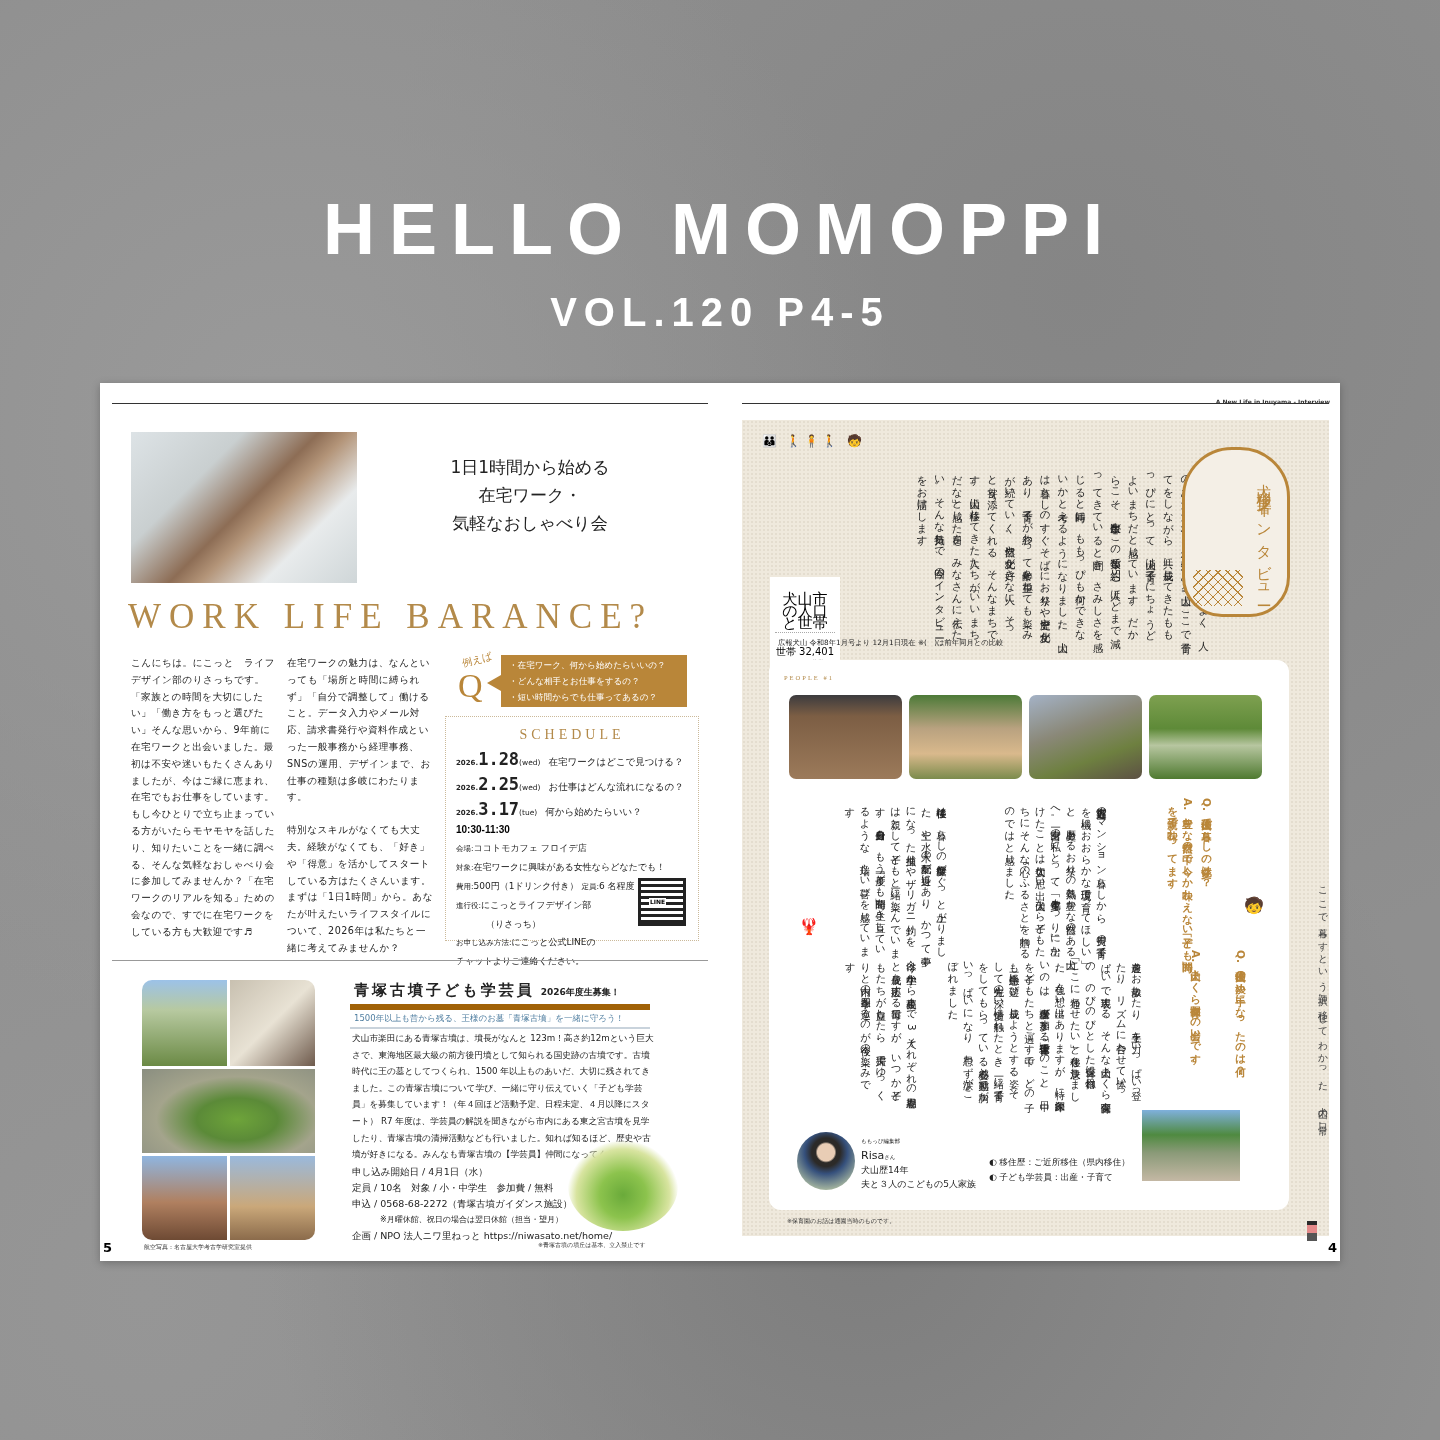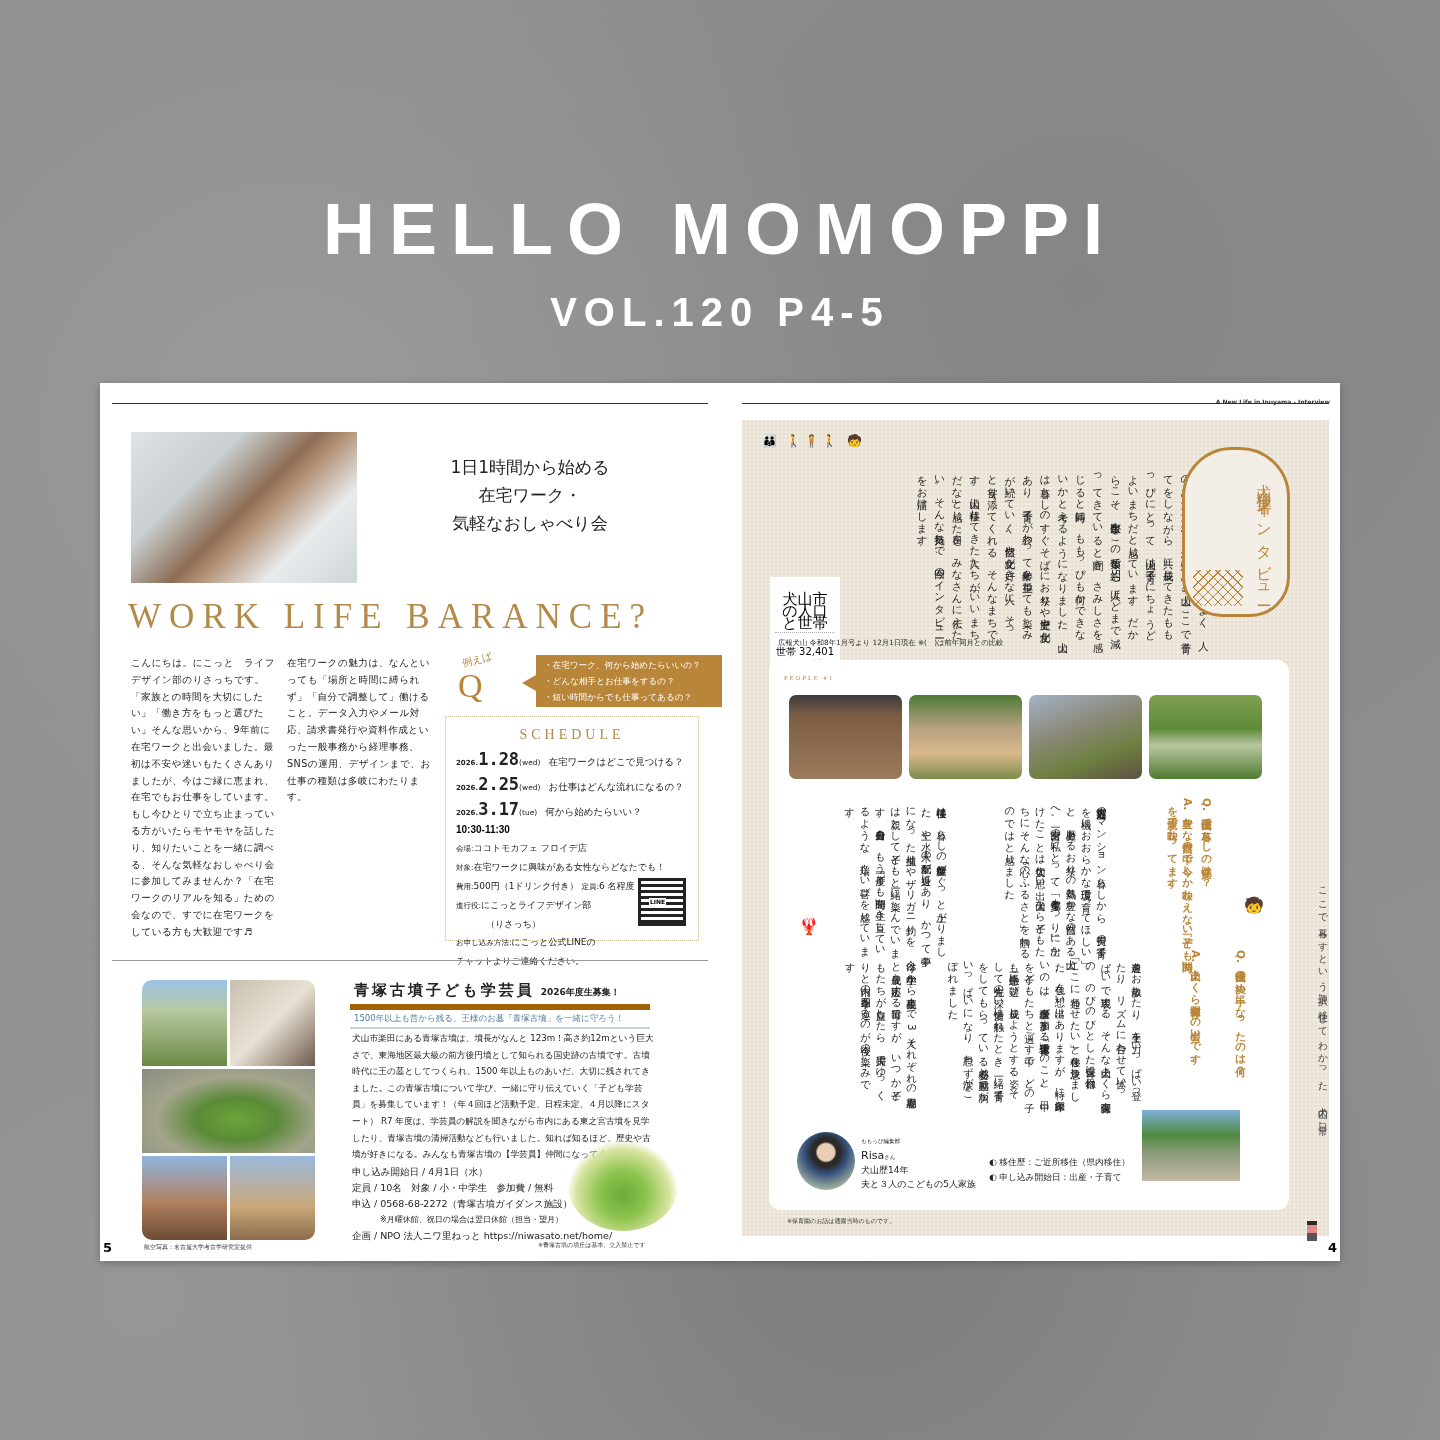--- a/index.html
+++ b/index.html
@@ -10,21 +10,21 @@
 .spread{position:absolute;left:100px;top:383px;width:1240px;height:878px;background:#fff;box-shadow:0 2px 8px rgba(0,0,0,.25)}
 .lp{position:absolute;left:0;top:0;width:620px;height:878px}
 .rp{position:absolute;left:620px;top:0;width:620px;height:878px}
 .rule{position:absolute;height:1px;background:#333}
 .photo{position:absolute;overflow:hidden}
 .ph-work{left:31px;top:49px;width:226px;height:151px;background:linear-gradient(135deg,#dde3e6 0,#c9cfd0 30%,#8d6d55 50%,#b39478 58%,#e8ebec 75%,#cfd6d8 100%)}
 .event-title{position:absolute;left:300px;top:70px;width:260px;text-align:center;font-size:17px;line-height:28px;color:#222}
 .event-lead{position:absolute;left:260px;top:168px;width:340px;text-align:center;font-size:9px;line-height:14px;color:#333}
 .wlb{position:absolute;left:28px;top:214px;font-family:"Liberation Serif",serif;font-size:35px;letter-spacing:8px;color:#b38a4a}
 .col{position:absolute;font-size:9.6px;line-height:16.8px;color:#222;letter-spacing:.5px}
-.q-bubble{position:absolute;left:436px;top:272px;width:186px;height:52px;background:#b98639;color:#fff;font-size:8.6px;line-height:16px;padding:2px 8px}
+.q-bubble{position:absolute;left:401px;top:272px;width:186px;height:52px;background:#b98639;color:#fff;font-size:8.6px;line-height:16px;padding:2px 8px}
 .q-bubble:before{content:"";position:absolute;left:-14px;top:20px;border-style:solid;border-width:8px 14px 8px 0;border-color:transparent #b98639 transparent transparent}
 .q-mark{position:absolute;left:352px;top:270px;width:50px;height:60px;color:#b98639}
 .q-mark .small{font-size:10px;position:absolute;left:10px;top:0;transform:rotate(-15deg)}
 .q-mark .big{font-size:34px;position:absolute;left:6px;top:14px;font-family:"Liberation Serif",serif}
 .sched{position:absolute;left:345px;top:333px;width:254px;height:225px;border:1px dotted #cbb99a;padding:8px 10px}
 .sched h3{text-align:center;font-family:"Liberation Serif",serif;font-weight:400;color:#b38a4a;font-size:14px;letter-spacing:4px;margin:2px 0 6px}
 .srow{font-size:9.5px;line-height:21px;color:#222;white-space:nowrap}
 .srow .y{font-size:7px;font-weight:700}
 .srow .d{font-size:17px;font-weight:700;font-family:"DejaVu Sans Mono",monospace}
 .srow .w{font-size:7.5px;margin-right:8px}
@@ -99,20 +99,21 @@
     <div class="photo ph-work"></div>
     <div class="event-title">
       <div>1日1時間から始める</div>
       <div>在宅ワーク・</div>
       <div>気軽なおしゃべり会</div>
     </div>
     <div class="wlb">WORK LIFE BARANCE?</div>
     <div class="col" style="left:31px;top:272px;width:146px">こんにちは。にこっと　ライフデザイン部のりさっちです。「家族との時間を大切にしたい」「働き方をもっと選びたい」そんな思いから、9年前に在宅ワークと出会いました。最初は不安や迷いもたくさんありましたが、今はご縁に恵まれ、在宅でもお仕事をしています。もし今ひとりで立ち止まっている方がいたらモヤモヤを話したり、知りたいことを一緒に調べる、そんな気軽なおしゃべり会に参加してみませんか？「在宅ワークのリアルを知る」ための会なので、すでに在宅ワークをしている方も大歓迎です♬</div>
     <div class="col" style="left:187px;top:272px;width:146px">
       <p>在宅ワークの魅力は、なんといっても「場所と時間に縛られず」「自分で調整して」働けること。データ入力やメール対応、請求書発行や資料作成といった一般事務から経理事務、SNSの運用、デザインまで、お仕事の種類は多岐にわたります。</p>
+      <p style="margin-top:16px">特別なスキルがなくても大丈夫。経験がなくても、「好き」や「得意」を活かしてスタートしている方はたくさんいます。まずは「1日1時間」から。あなたが叶えたいライフスタイルについて、2026年は私たちと一緒に考えてみませんか？</p>
     </div>
     <div class="q-mark">
       <span class="small">例えば</span>
       <span class="big">Q</span>
     </div>
     <div class="q-bubble">
       <div>・在宅ワーク、何から始めたらいいの？</div>
       <div>・どんな相手とお仕事をするの？</div>
       <div>・短い時間からでも仕事ってあるの？</div>
     </div>
@@ -200,21 +201,21 @@
         <div class="body-v" style="left:40px;top:295px;height:145px;width:110px">今は小学生から高校生まで、3人それぞれの思春期と成長を応援する毎日ですが、いつか子どもたちが自立したら、夫婦でゆっくりと市内の四季を巡るのが今後の楽しみです。</div>
         <div class="prof-avatar"></div>
         <div class="prof">
           <div class="small">ももっぴ編集部</div>
           <div><span class="name">Risa</span><span class="small">さん</span></div>
           <div>犬山歴14年</div>
           <div>夫と３人のこどもの5人家族</div>
         </div>
         <div class="prof-meta">
           <div>◐ <span>移住歴：ご近所移住（県内移住）</span></div>
-          <div>◐ <span>申し込み開始日：出産・子育て</span></div>
+          <div>◐ <span>子ども学芸員：出産・子育て</span></div>
         </div>
         <div class="inu-photo"></div>
       </div>
       <div class="foot-note" style="left:45px;top:797px">※保育園のお話は通園当時のものです。</div>
     </div>
     <div class="tape">
       <div class="tape-text">ここで暮らすという選択。移住してわかった、犬山の日常。</div>
     </div>
     <div class="runner"></div>
     <div class="pg4">4</div>

